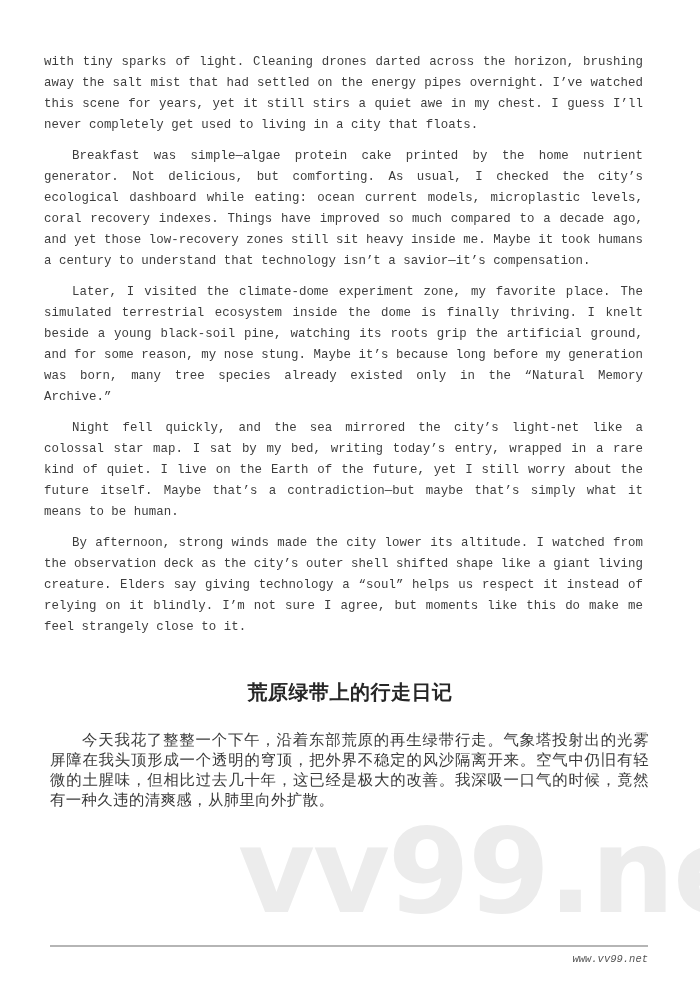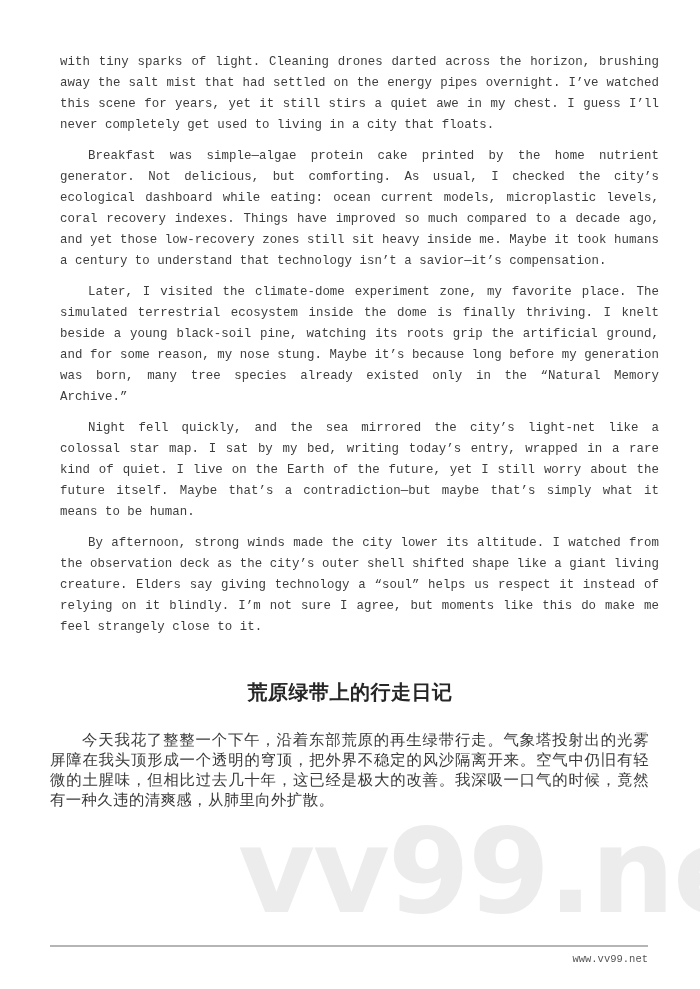--- a/index.html
+++ b/index.html
@@ -29,21 +29,21 @@
       font-size: 118px;
       letter-spacing: -2px;
       color: #ececec;
       line-height: 1;
       z-index: 0;
       user-select: none;
       white-space: nowrap;
     }
     .en-section {
       position: absolute;
-      left: 60px;
+      left: 44px;
       top: 52px;
       width: 599px;
       z-index: 1;
     }
     .en-para {
       font-family: "Liberation Mono", "DejaVu Sans Mono", monospace;
       font-size: 12.4px;
       line-height: 21px;
       text-align: justify;
       text-indent: 28px;
@@ -92,20 +92,21 @@
       width: 598px;
       height: 0;
       border-top: 2px solid #b5b5b5;
       z-index: 1;
     }
     .footer-text {
       position: absolute;
       right: 52px;
       top: 953px;
       font-family: "Liberation Mono", "DejaVu Sans Mono", monospace;
+      font-style: italic;
       font-size: 10.5px;
       color: #555555;
       z-index: 1;
     }
   </style>
 </head>
 <body>
 
 <div class="page">
 

